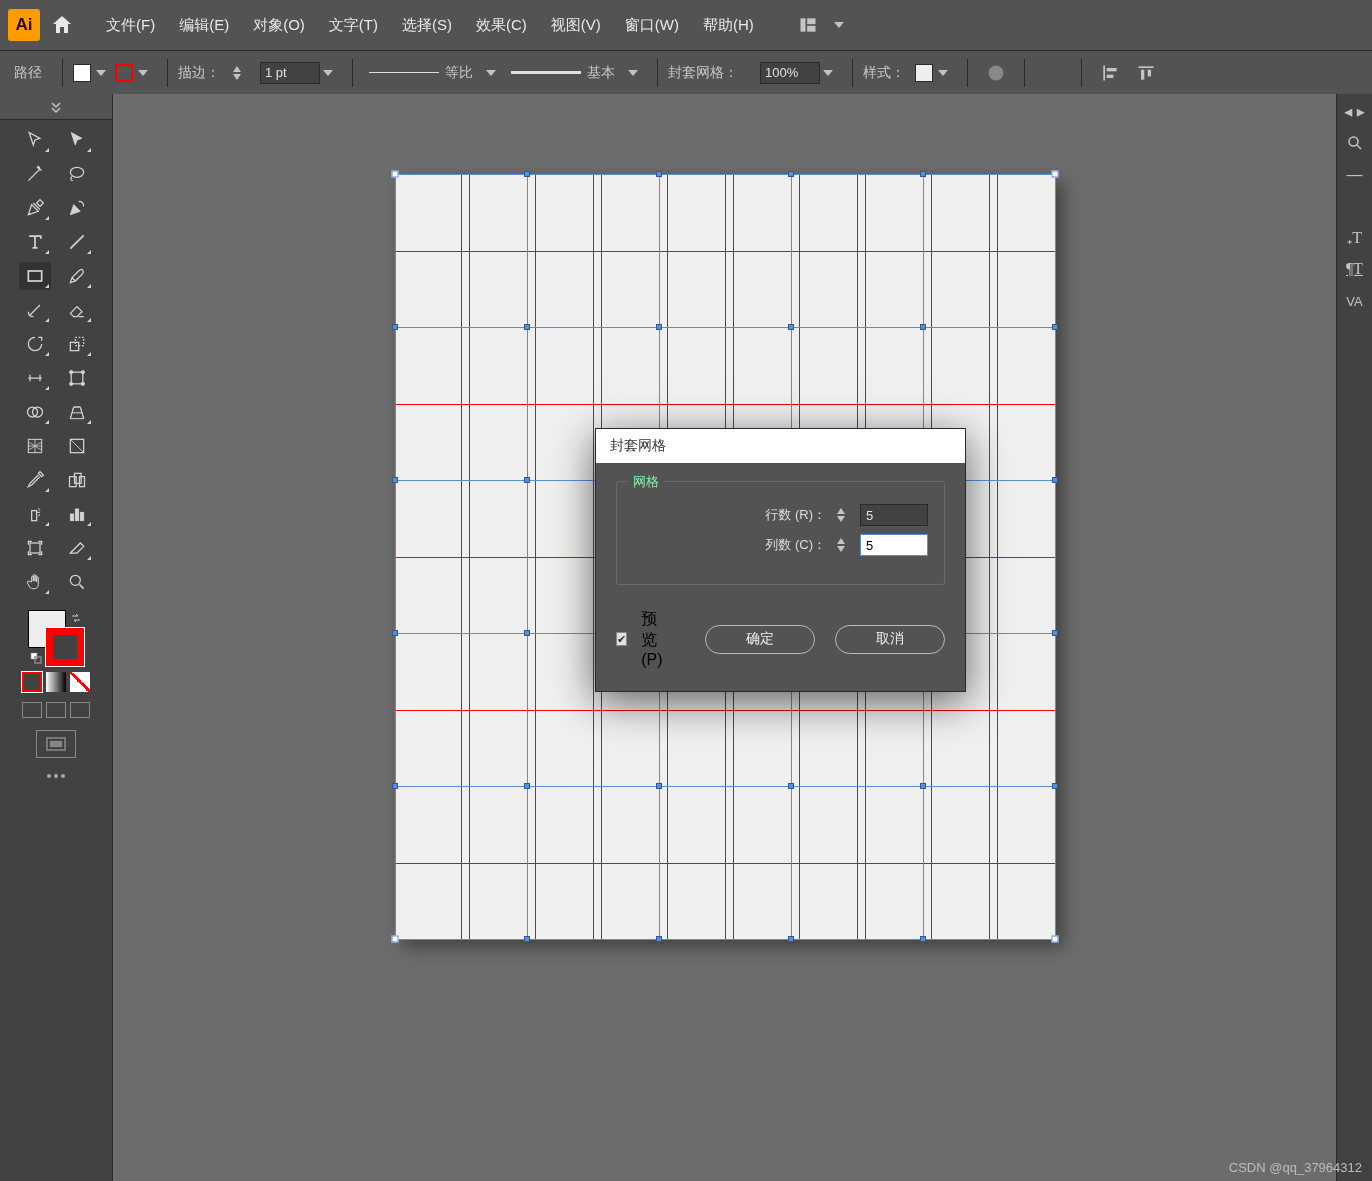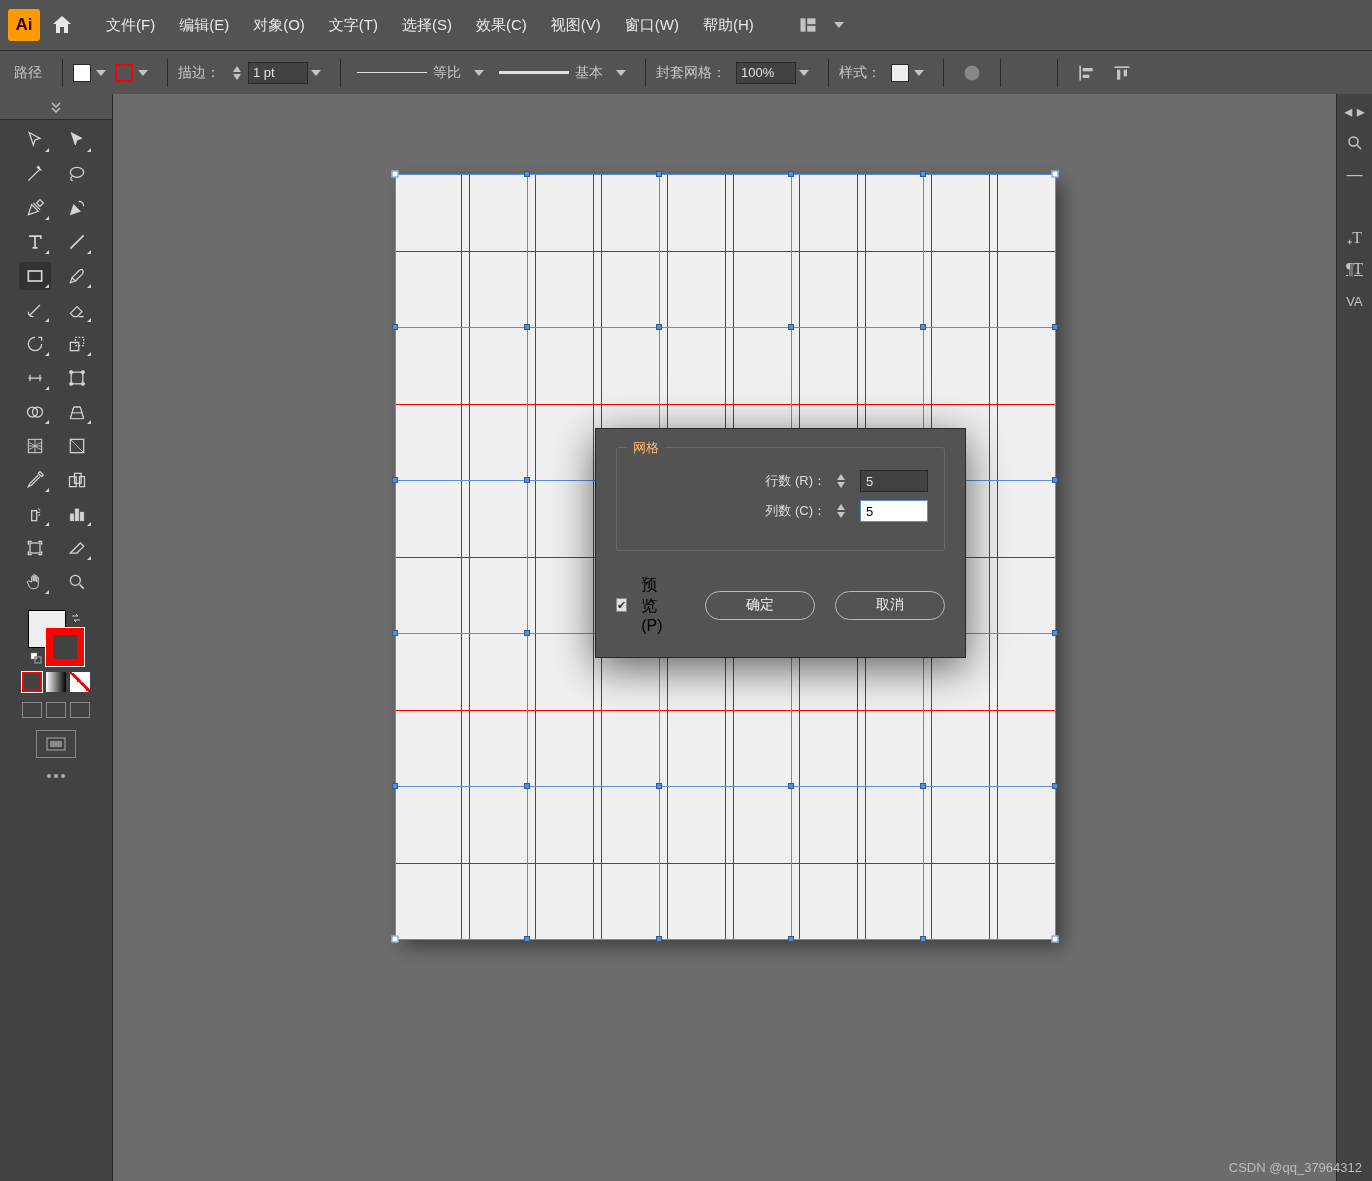--- a/index.html
+++ b/index.html
@@ -9,21 +9,21 @@
   .home-ic { width: 24px; height: 24px; margin-right: 20px; fill: #e8e8e8; }
   .menu-item { padding: 0 12px; cursor: pointer; height: 50px; display: flex; align-items: center; }
   .menu-ic { width: 20px; height: 20px; margin: 0 8px; fill: #c4c4c4; }
   .controlbar { height: 44px; background: #535353; display: flex; align-items: center; padding: 0 14px; color: #c8c8c8; font-size: 14px; border-top: 1px solid #2a2a2a; }
   .cb-label { margin-right: 10px; }
   .cb-sep { width: 1px; height: 28px; background: #2a2a2a; margin: 0 10px; }
   .swatch { width: 18px; height: 18px; border: 1px solid #2a2a2a; margin-right: 2px; }
   .dd-btn { width: 16px; height: 20px; background: #535353; display:flex; align-items:center; justify-content:center; margin-right:6px;}
   .dd-btn svg{width:10px;height:10px;fill:#c4c4c4}
   .stroke-sw { width:18px;height:18px;border:2px solid #ff0000;margin-right:2px;background:#535353;}
-  .num-input { width:60px;height:22px;background:#424242;border:1px solid #2a2a2a;color:#e0e0e0;font-size:13px;padding:0 4px;}
+  .num-input { width:60px;height:22px;background:#424242;border:1px solid #2a2a2a;color:#e0e0e0;font-size:13px;padding:0 4px;margin-left:12px;}
   .stepper{width:14px;height:22px;display:flex;flex-direction:column;justify-content:center;margin-right:4px}
   .stepper div{height:8px;display:flex;align-items:center;justify-content:center}
   .stepper svg{width:8px;height:6px;fill:#c4c4c4}
   .line-prev{width:70px;height:1px;background:#e0e0e0;margin:0 6px}
   .main-area{display:flex;height:calc(100% - 94px);position:relative}
   .left-col{width:113px;background:#424242;display:flex;flex-direction:column;border-right:1px solid #2a2a2a}
   .left-tab{height:26px;background:#535353;display:flex;align-items:center;justify-content:center;border-bottom:1px solid #2a2a2a}
   .left-tab svg{width:14px;height:14px;fill:#c4c4c4}
   .toolbox{padding:6px 8px;display:grid;grid-template-columns:32px 32px;gap:6px 10px;justify-content:center}
   .tool{width:32px;height:28px;display:flex;align-items:center;justify-content:center;border-radius:3px;position:relative}
@@ -59,21 +59,21 @@
   .mesh-line.h{left:0;right:0;height:1px}
   .mesh-line.v{top:0;bottom:0;width:1px}
   .anchor{position:absolute;width:6px;height:6px;background:#5a8fd6;border:1px solid #2a5a9c;transform:translate(-3px,-3px)}
   .anchor.corner{width:7px;height:7px;background:#fff;border:1px solid #5a8fd6;transform:translate(-3.5px,-3.5px)}
   .right-panel{width:36px;background:#424242;border-left:1px solid #2a2a2a;display:flex;flex-direction:column;align-items:center;padding-top:6px;gap:10px}
   .right-panel .ic{width:22px;height:22px;display:flex;align-items:center;justify-content:center;color:#c4c4c4;font-size:16px}
   .dialog{position:absolute;left:595px;top:428px;width:371px;background:#535353;box-shadow:0 10px 40px rgba(0,0,0,.6);border:1px solid #2a2a2a}
   .dlg-title{height:34px;background:#fff;color:#333;display:flex;align-items:center;padding:0 14px;font-size:14px}
   .dlg-body{padding:18px 20px}
   .fieldset{border:1px solid #6a6a6a;border-radius:3px;padding:14px 16px 20px;position:relative;margin-bottom:24px}
-  .legend{position:absolute;top:-9px;left:10px;background:#535353;padding:0 6px;color:#fdba74;font-size:13px}
+  .legend{position:absolute;top:-9px;left:10px;background:#535353;padding:0 6px;color:#86efac;font-size:13px}
   .f-row{display:flex;align-items:center;justify-content:flex-end;gap:8px;margin:8px 0;color:#ddd;font-size:13px}
   .f-input{width:68px;height:22px;background:#424242;border:1px solid #2a2a2a;color:#e0e0e0;padding:0 5px;font-size:13px}
   .f-input.foc{background:#fff;color:#000;border:1px solid #5a8fd6}
   .dlg-foot{display:flex;align-items:center;gap:14px;padding:0 0 4px}
   .chk{width:14px;height:14px;background:#e0e0e0;border:1px solid #888;display:flex;align-items:center;justify-content:center;font-size:11px;color:#333}
   .dlg-btn{flex:0 0 110px;height:29px;border:1px solid #bbb;border-radius:16px;background:transparent;color:#eee;font-size:14px;margin-left:6px}
   .watermark{position:absolute;right:10px;bottom:6px;color:#bdbdbd;font-size:13px}
 </style>
 </head>
 <body>
@@ -513,20 +513,21 @@
       </div>
     <div class="ic">—</div>
     <div style="height:20px"></div>
     <div class="ic" style="font-family:serif">₊T</div>
     <div class="ic" style="font-family:serif;text-decoration:underline">¶T</div>
     <div class="ic" style="font-size:13px">VA</div>
   </div>
 </div>
 
 <div class="dialog">
+  <div class="dlg-title">封套网格</div>
   <div class="dlg-body">
     <div class="fieldset">
       <div class="legend">网格</div>
       <div class="f-row">
         <span><span>行数 (R)：</span></span>
         <div class="stepper">
           <div>
               <svg viewBox="0 0 8 6">
                 <path d="M4 0L8 6H0z"></path>
               </svg>

